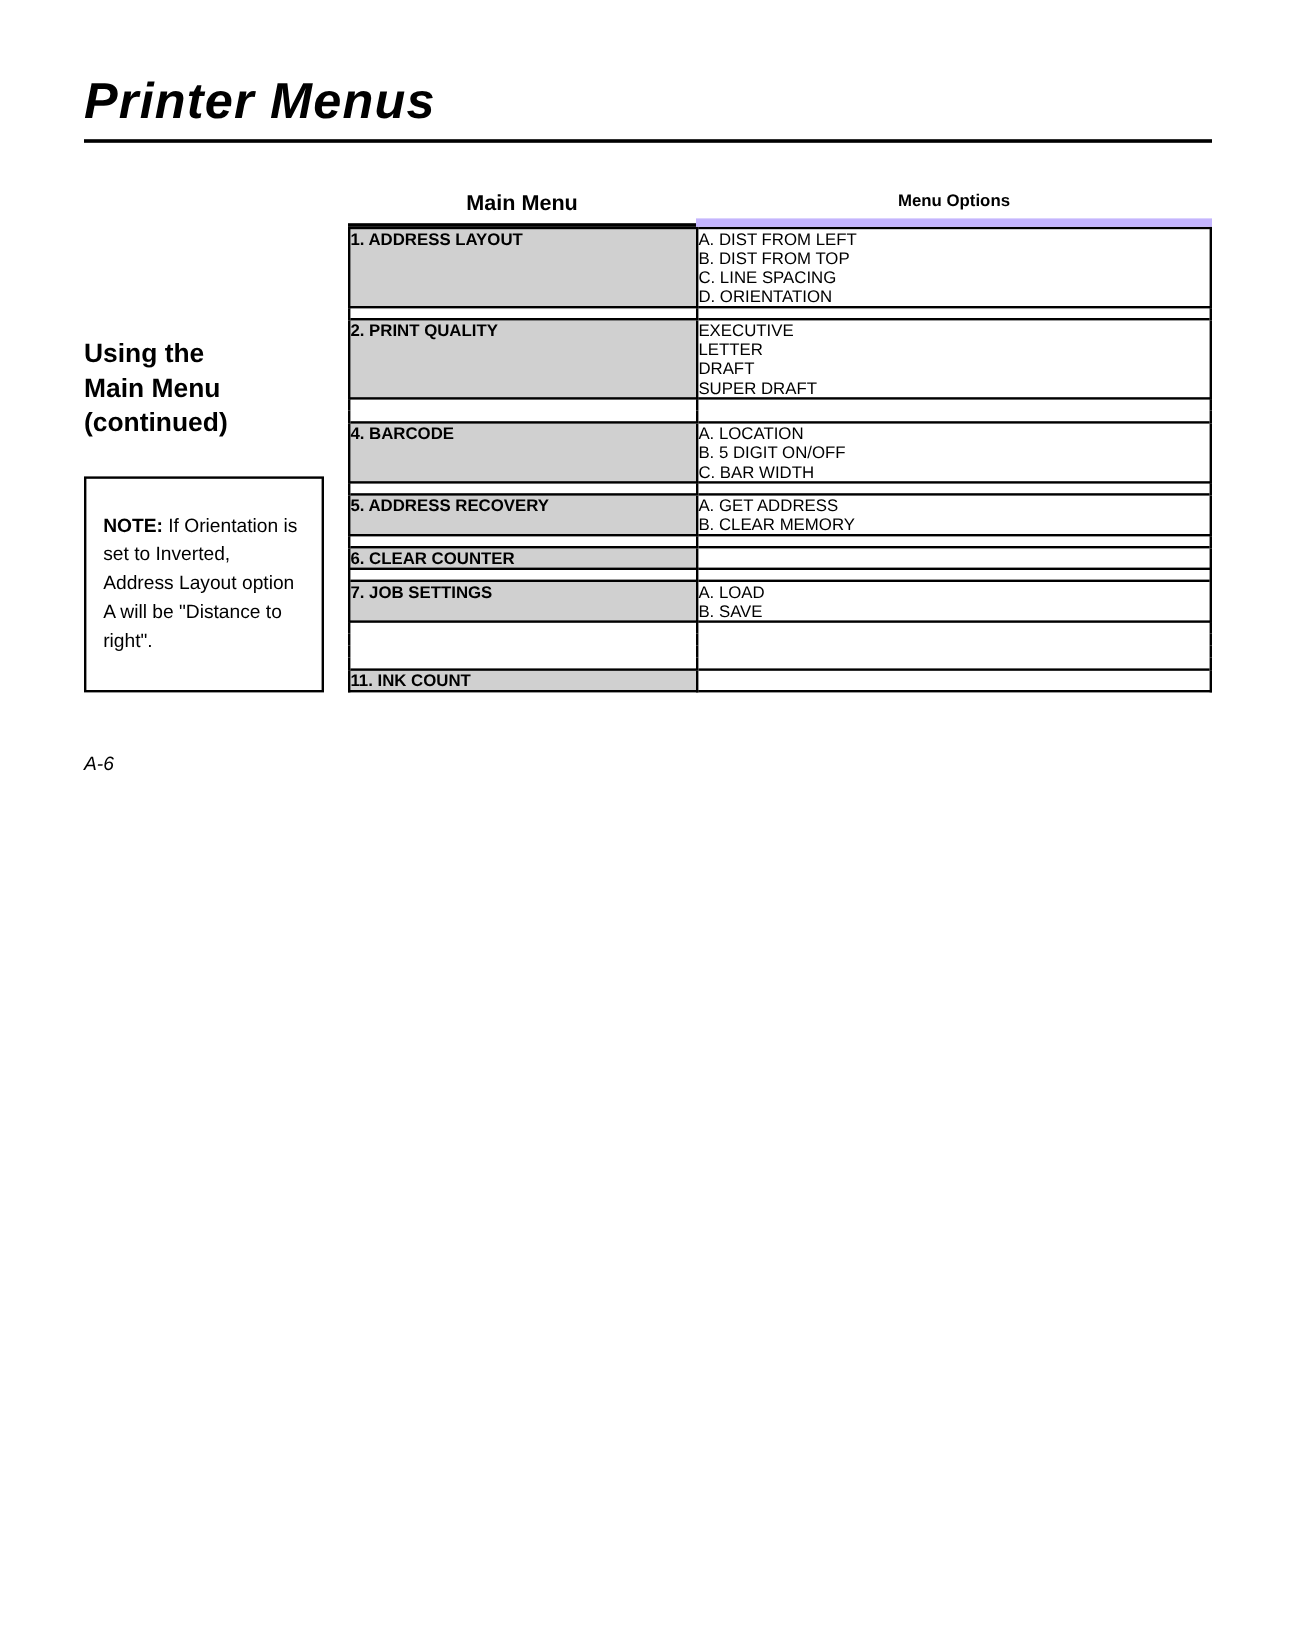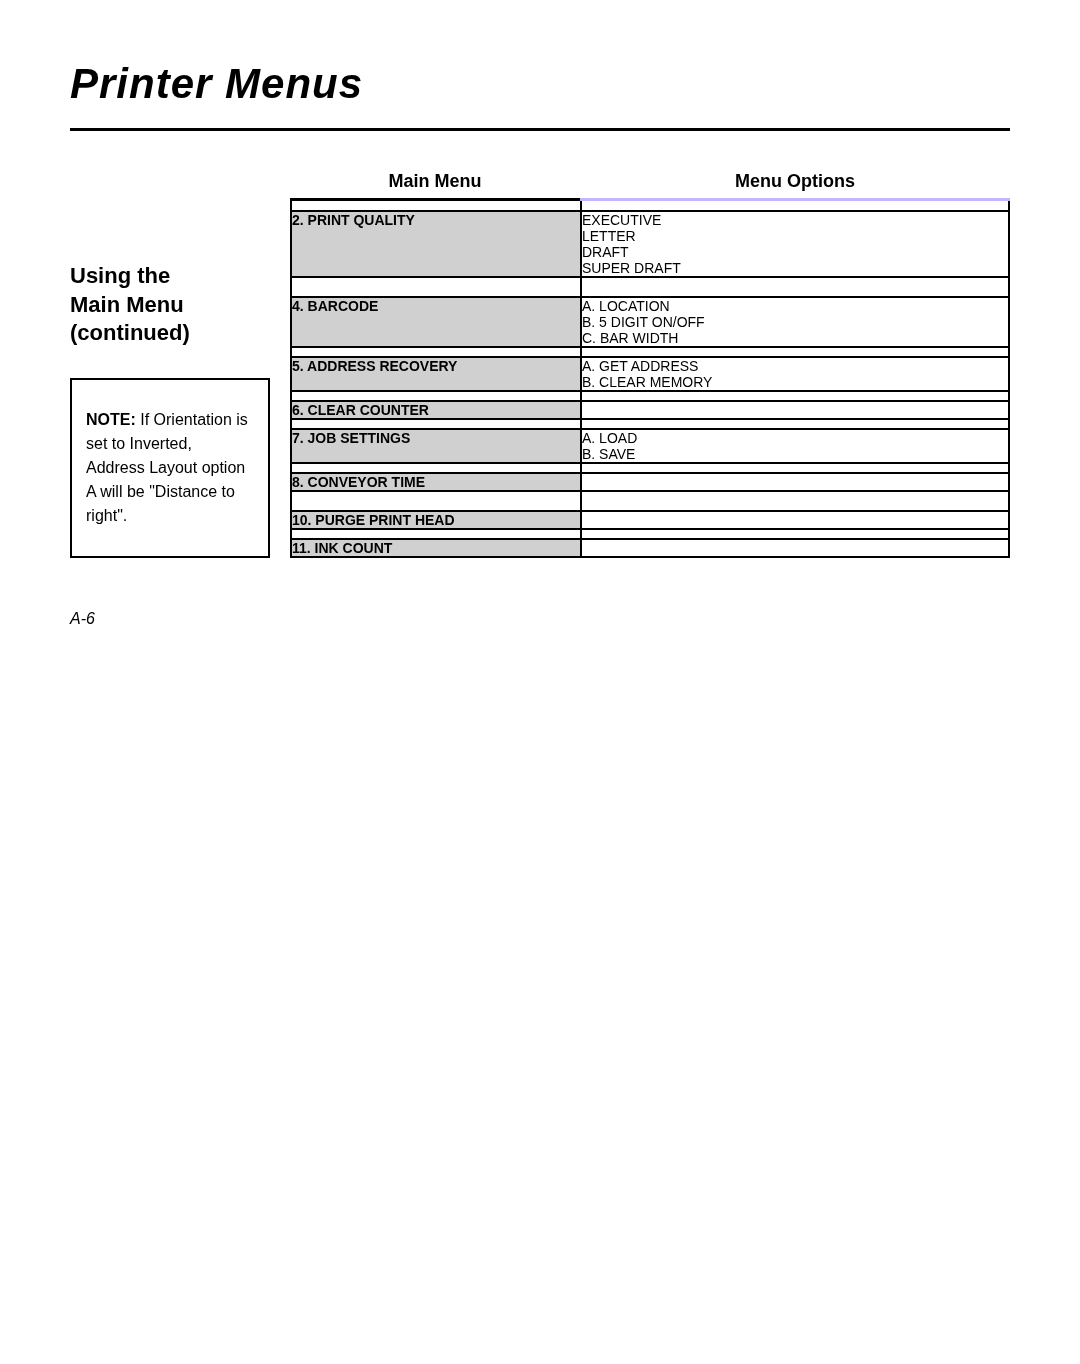--- a/index.html
+++ b/index.html
@@ -9,21 +9,21 @@
       color: #000;
       width: 1080px;
       min-height: 1364px;
       padding: 60px 70px 60px 70px;
     }
 
     .page-title {
       font-size: 42px;
       font-style: italic;
       font-weight: bold;
-      margin-bottom: 20px;
+      margin-bottom: 8px;
       letter-spacing: 1px;
     }
 
     .title-underline {
       border: none;
       border-top: 3px solid #000;
       margin-bottom: 40px;
     }
 
     .content-area {
@@ -69,25 +69,25 @@
       width: 290px;
       font-size: 18px;
       font-weight: bold;
       text-align: center;
       padding-bottom: 6px;
       border-bottom: 3px solid #000;
     }
 
     .col-header-options {
       flex: 1;
-      font-size: 18px;
+      font-size: 14px;
       font-weight: bold;
       text-align: center;
       padding-bottom: 6px;
-      border-bottom: 3px solid #c4b5fd;
+      border-bottom: 7px solid #c4b5fd;
     }
 
     .menu-table {
       width: 100%;
       border-collapse: collapse;
     }
 
     .menu-table td {
       border: 2px solid #000;
       vertical-align: top;
@@ -142,20 +142,24 @@
   </div>
 
   <div class="table-area">
     <div class="col-headers">
       <div class="col-header-main">Main Menu</div>
       <div class="col-header-options">Menu Options</div>
     </div>
 
     <table class="menu-table">
       <tbody id="menu-tbody">
+      <tr>
+            <td class="main-cell">1.  ADDRESS LAYOUT</td>
+            <td class="options-cell">A.  DIST FROM LEFT<br>B.  DIST FROM TOP<br>C.  LINE SPACING<br>D.  ORIENTATION</td>
+          </tr>
           <tr class="spacer-row">
             <td></td>
             <td></td>
           </tr>
           <tr>
             <td class="main-cell">2.  PRINT QUALITY</td>
             <td class="options-cell">EXECUTIVE<br>LETTER<br>DRAFT<br>SUPER DRAFT</td>
           </tr>
           <tr class="spacer-row">
             <td></td>
@@ -190,35 +194,27 @@
             <td></td>
           </tr>
           <tr>
             <td class="main-cell">7.  JOB SETTINGS</td>
             <td class="options-cell">A.  LOAD<br>B.  SAVE</td>
           </tr>
           <tr class="spacer-row">
             <td></td>
             <td></td>
           </tr>
-          <tr>
-            <td class="main-cell">8.  CONVEYOR TIME</td>
-            <td class="options-cell"></td>
-          </tr>
-          <tr class="spacer-row">
-            <td></td>
-            <td></td>
-          </tr>
-          <tr class="spacer-row">
-            <td></td>
-            <td></td>
-          </tr>
-          <tr>
-            <td class="main-cell">10.  PURGE PRINT HEAD</td>
-            <td class="options-cell"></td>
+          <tr class="spacer-row">
+            <td></td>
+            <td></td>
+          </tr>
+          <tr class="spacer-row">
+            <td></td>
+            <td></td>
           </tr>
           <tr class="spacer-row">
             <td></td>
             <td></td>
           </tr>
           <tr>
             <td class="main-cell">11.  INK COUNT</td>
             <td class="options-cell"></td>
           </tr>
         </tbody>

